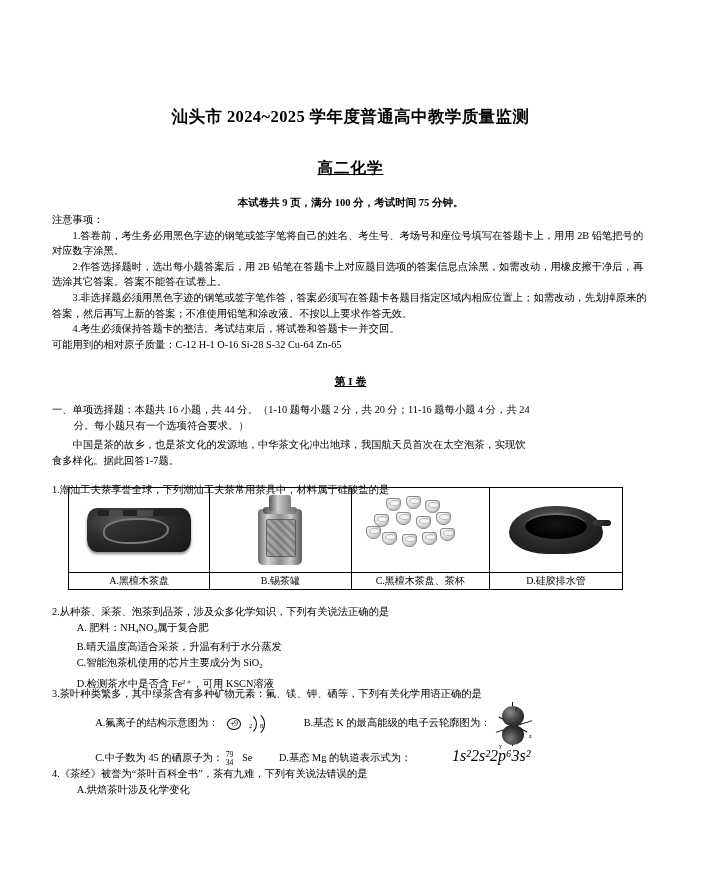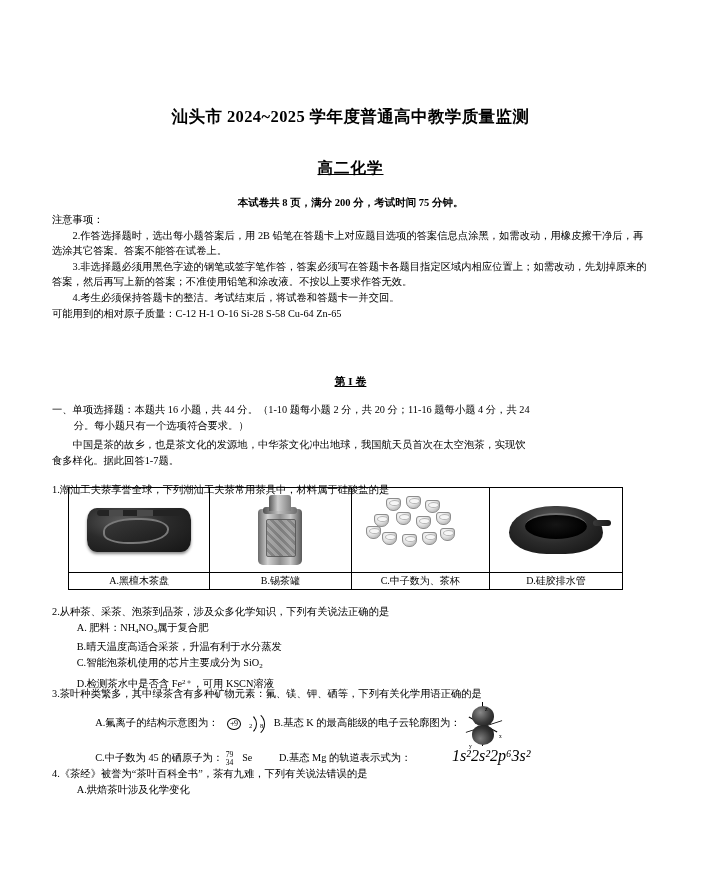--- a/index.html
+++ b/index.html
@@ -284,28 +284,29 @@
   .orbdiag .lx { position:absolute; left:36px; top:26px; font-size:5.5px; }
   .orbdiag .ly { position:absolute; left:6px; top:36px; font-size:5.5px; }
 </style>
 </head>
 <body>
 
 <div class="page">
 
   <div class="doc-title">汕头市 2024~2025 学年度普通高中教学质量监测</div>
   <div class="doc-subtitle">高二化学</div>
-  <div class="exam-meta">本试卷共 8 页，满分 200 分，考试时间 75 分钟。</div>
+  <div class="exam-meta">本试卷共 9 页，满分 100 分，考试时间 75 分钟。</div>
 
   <div class="notice">
     <div class="notice-heading notice-flat">注意事项：</div>
+    <div class="notice-item">1.答卷前，考生务必用黑色字迹的钢笔或签字笔将自己的姓名、考生号、考场号和座位号填写在答题卡上，用用 2B 铅笔把号的对应数字涂黑。</div>
     <div class="notice-item">2.作答选择题时，选出每小题答案后，用 2B 铅笔在答题卡上对应题目选项的答案信息点涂黑，如需改动，用橡皮擦干净后，再选涂其它答案。答案不能答在试卷上。</div>
     <div class="notice-item">3.非选择题必须用黑色字迹的钢笔或签字笔作答，答案必须写在答题卡各题目指定区域内相应位置上；如需改动，先划掉原来的答案，然后再写上新的答案；不准使用铅笔和涂改液。不按以上要求作答无效。</div>
     <div class="notice-item">4.考生必须保持答题卡的整洁。考试结束后，将试卷和答题卡一并交回。</div>
-    <div class="notice-flat">可能用到的相对原子质量：C-12 H-1 O-16 Si-28 S-58 Cu-64 Zn-65</div>
+    <div class="notice-flat">可能用到的相对原子质量：C-12 H-1 O-16 Si-28 S-32 Cu-64 Zn-65</div>
   </div>
 
   <div class="juan-title">第 I 卷</div>
 
   <div class="section-head">
     <span>一、单项选择题：本题共 16 小题，共 44 分。（1-10 题每小题 2 分，共 20 分；11-16 题每小题 4 分，共 24</span>
     <span class="cont">分。每小题只有一个选项符合要求。）</span>
   </div>
 
   <div class="intro">
@@ -359,21 +360,21 @@
           <div class="pic">
             <div class="basin">
                   <div class="basin-spout"></div>
                 </div>
           </div>
         </td>
       </tr>
       <tr>
         <td class="lbl-cell lbl-left">A.黑檀木茶盘</td>
         <td class="lbl-cell">B.锡茶罐</td>
-        <td class="lbl-cell lbl-left">C.中子数为、茶杯</td>
+        <td class="lbl-cell lbl-left">C.黑檀木茶盘、茶杯</td>
         <td class="lbl-cell lbl-left">D.硅胶排水管</td>
       </tr>
     </tbody>
       </table>
   </div>
 
   <div class="q" id="q2">
     <div class="q-stem">
       <span>2.</span><span>从种茶、采茶、泡茶到品茶，涉及众多化学知识，下列有关说法正确的是</span>
     </div>
@@ -400,21 +401,21 @@
       <span class="opt-inline">
         <span>A.</span><span>氟离子的结构示意图为：</span>
       </span>
       <span class="atomdiag">
         <span class="nuc">+9</span>
         <span class="shell s1"></span>
         <span class="shell s2"></span>
         <span class="e1">2</span>
         <span class="e2">8</span>
       </span>
-      <span class="opt-inline" style="">
+      <span class="opt-inline" style="margin-left:30px;">
         <span>B.</span><span>基态 K 的最高能级的电子云轮廓图为：</span>
       </span>
       <span class="orbdiag">
         <span class="axis-h"></span>
         <span class="axis-d"></span>
         <span class="axis-v"></span>
         <span class="lobe-top"></span>
         <span class="lobe-bot"></span>
         <span class="lz">z</span>
         <span class="lx">x</span>

